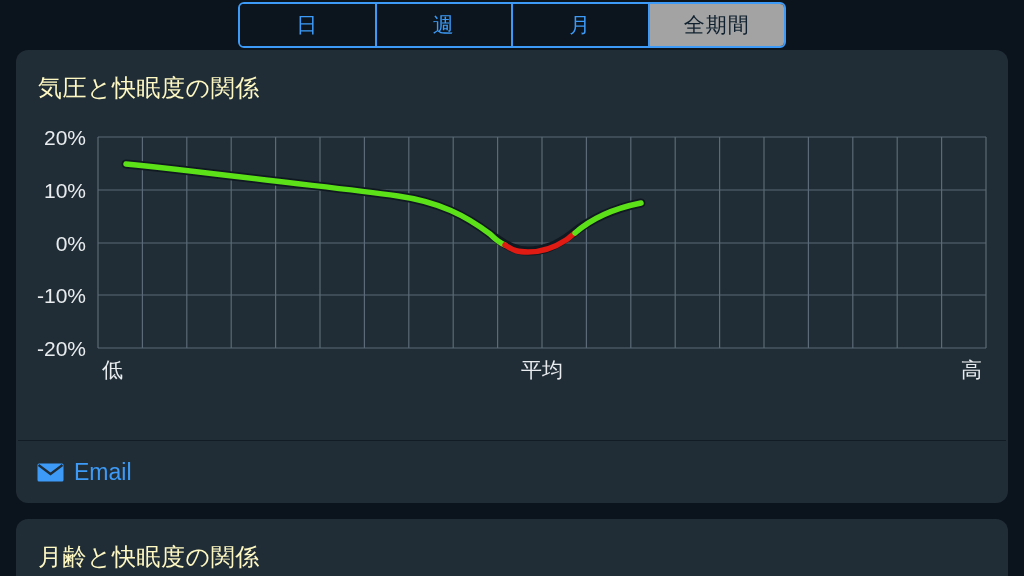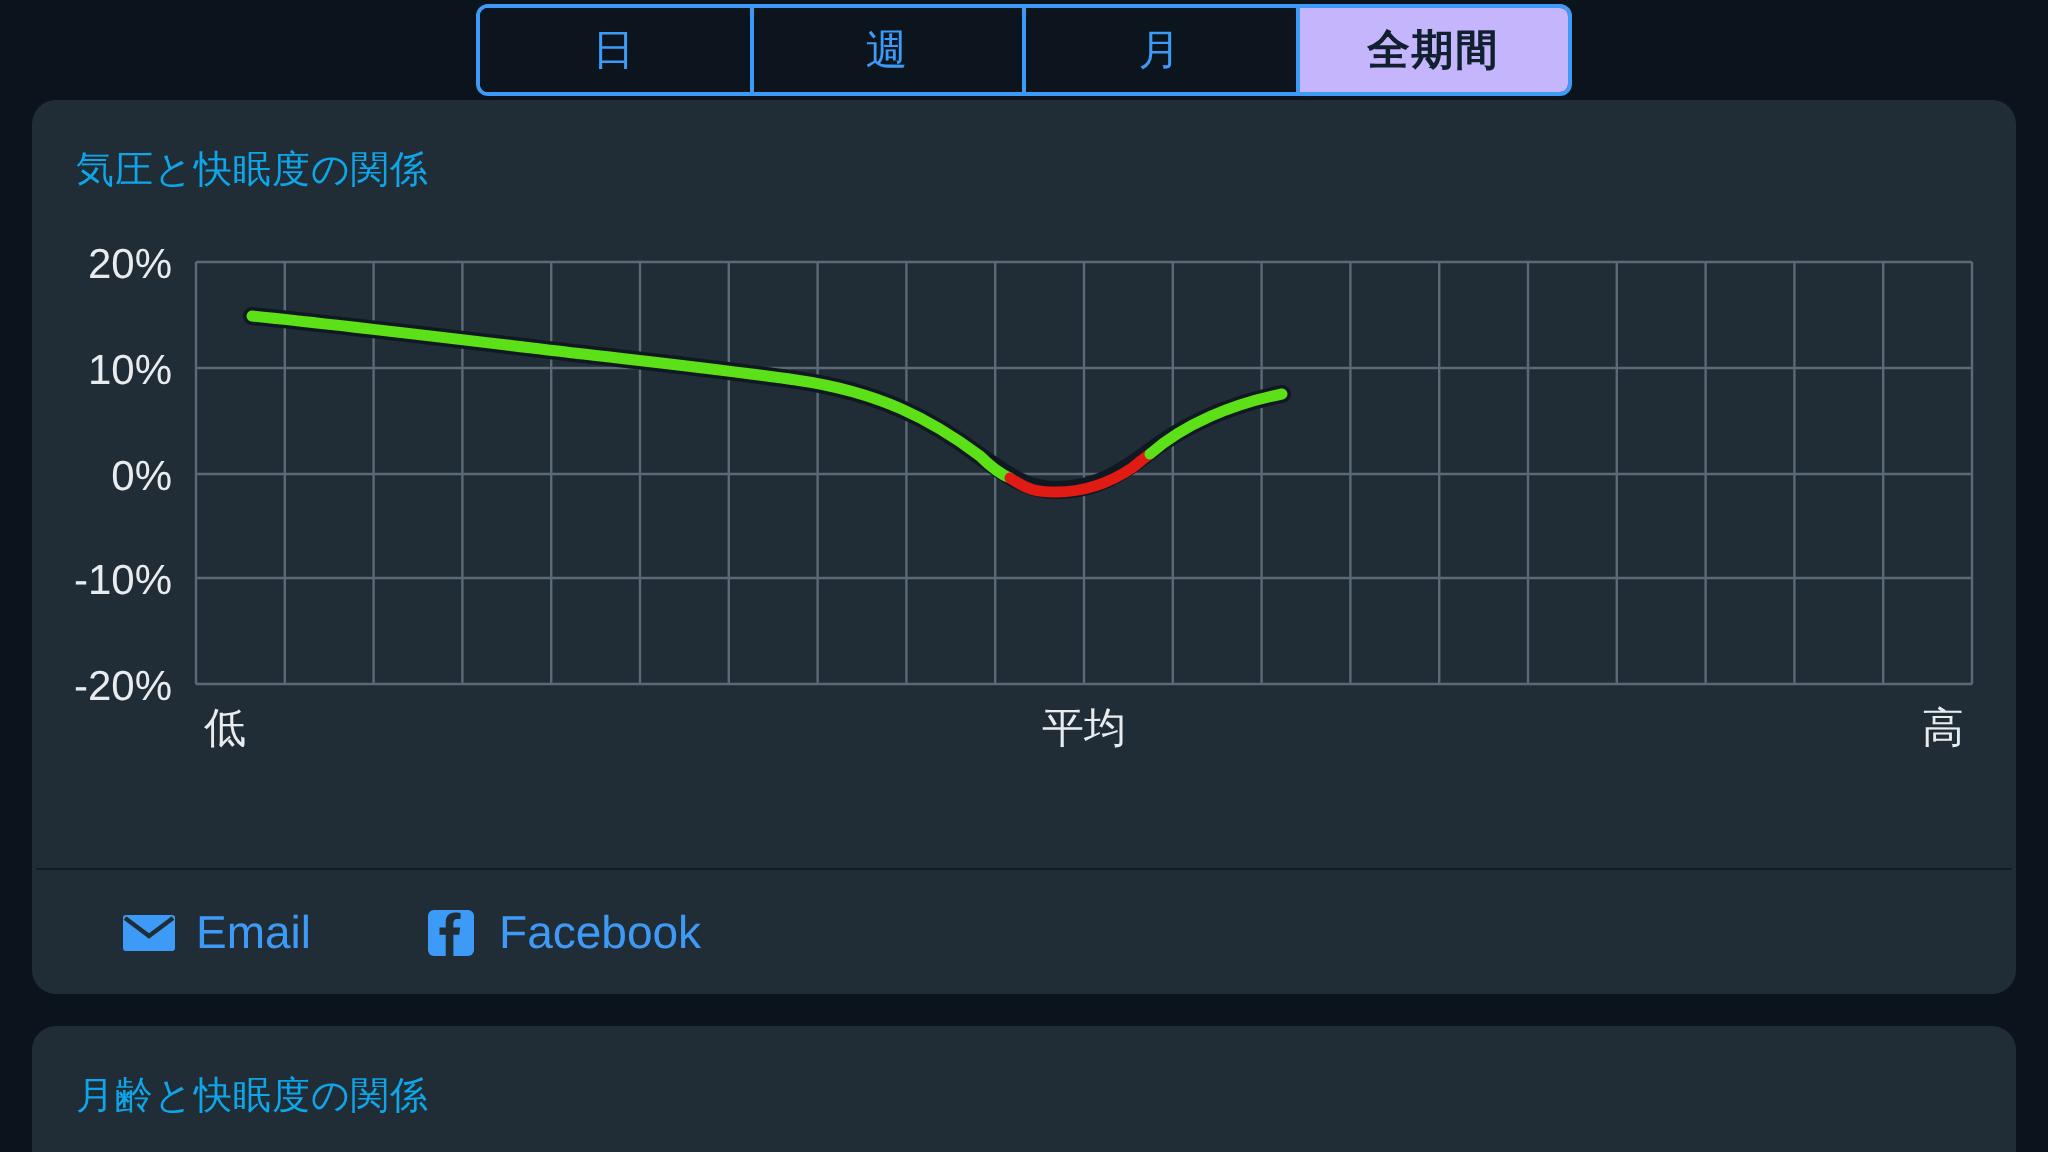--- a/index.html
+++ b/index.html
@@ -34,55 +34,54 @@
     font-size: 21px;
     color: #3d9bf7;
     background: #0c141d;
     border-right: 2px solid #3d9bf7;
     letter-spacing: 1px;
     cursor: pointer;
     user-select: none;
   }
   .seg-btn:last-child { border-right: none; }
   .seg-btn.active {
-    background: #c4b5fd;
+    background: #a3a3a3;
     color: #10202e;
-    font-weight: bold;
   }
 
   
   .card {
     position: relative;
     margin: 0 16px 16px 16px;
     background: #212d36;
     border-radius: 12px;
   }
   .card-title {
-    font-size: 19px;
-    color: #0ea5e9;
+    font-size: 24px;
+    color: #fef9c3;
     padding: 22px 15px 0 22px;
     letter-spacing: .5px;
   }
 
   
   .chart-block { position: relative; height: 336px; }
   .chart-svg { display: block; width: 100%; height: 336px; }
 
   .divider {
     height: 1px;
     background: #121c24;
     margin: 0 2px;
   }
 
   
   .share-row {
     display: flex;
     align-items: center;
     height: 62px;
-    padding-left: 44px;
+    padding-left: 20px;
   }
   .share-btn {
     display: flex;
     align-items: center;
     margin-right: 56px;
     cursor: pointer;
     user-select: none;
   }
   .share-btn .glyph {
     width: 28px; height: 24px;
@@ -191,29 +190,19 @@
       <span class="glyph">
         <svg width="27" height="19" viewBox="0 0 27 19">
           <rect x="0.5" y="0.5" width="26" height="18" rx="1.5" fill="#3d9bf7"></rect>
           <path d="M1.5 2 L13.5 11 L25.5 2" fill="none" stroke="#212d36" stroke-width="2.2"></path>
         </svg>
       </span>
       <span class="share-label">Email</span>
     </div>
 
 
-    <div class="share-btn">
-      <span class="glyph">
-        <svg width="23" height="23" viewBox="0 0 23 23">
-          <rect x="0" y="0" width="23" height="23" rx="3" fill="#3d9bf7"></rect>
-          <path fill="#212d36" d="M15.6 12.4l.5-3.6h-3.4V6.5c0-1 .48-1.95 2.03-1.95h1.56V1.48
-            S14.87 1.24 13.52 1.24c-2.82 0-4.66 1.71-4.66 4.8v2.72H5.75v3.64h3.11V23h3.84V12.4h2.9z"></path>
-        </svg>
-      </span>
-      <span class="share-label">Facebook</span>
-    </div>
 
   </div>
 </div>
 
 <div class="card card-second">
   <div class="card-title">月齢と快眠度の関係</div>
 </div>
 
 </body></html>

